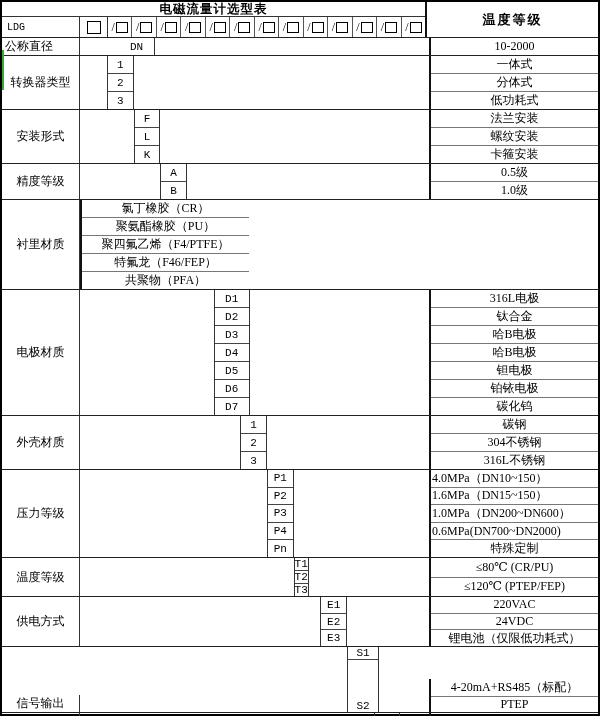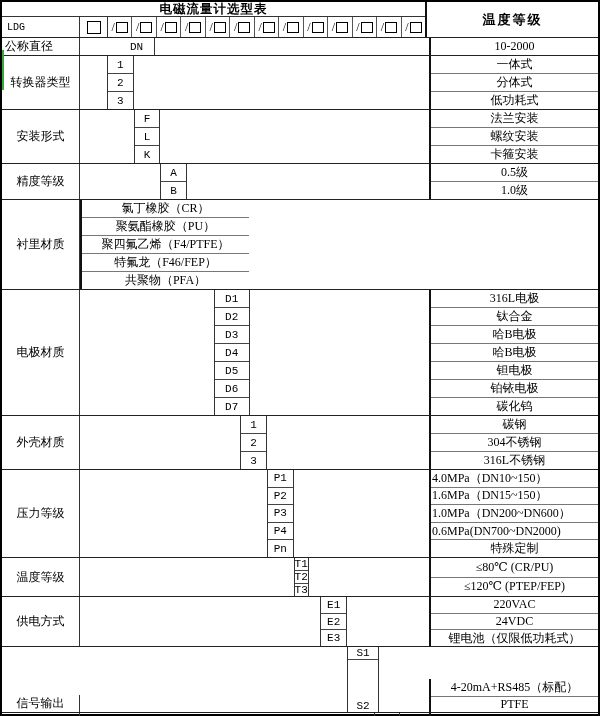--- a/index.html
+++ b/index.html
@@ -293,21 +293,21 @@
         <div class="mid">
           <div class="filler" style="width: 267px;"></div>
           <div class="code-stack" style="width: 32px; gap: 40px;">
             <div class="code-cell">S1</div>
             <div class="code-cell">S2</div>
           </div>
           <div class="filler-right"></div>
         </div>
         <div class="func-stack">
           <div class="func-cell">4-20mA+RS485（标配）</div>
-          <div class="func-cell">PTFE</div>
+          <div class="func-cell">PTEP</div>
         </div>
       </div>
       <div class="section" style="flex-grow: 2;">
         <div class="cell-label">防护等级</div>
         <div class="mid">
           <div class="filler" style="width: 293.667px;"></div>
           <div class="code-stack" style="width: 26.6667px;">
             <div class="code-cell">1</div>
             <div class="code-cell">2</div>
           </div>

